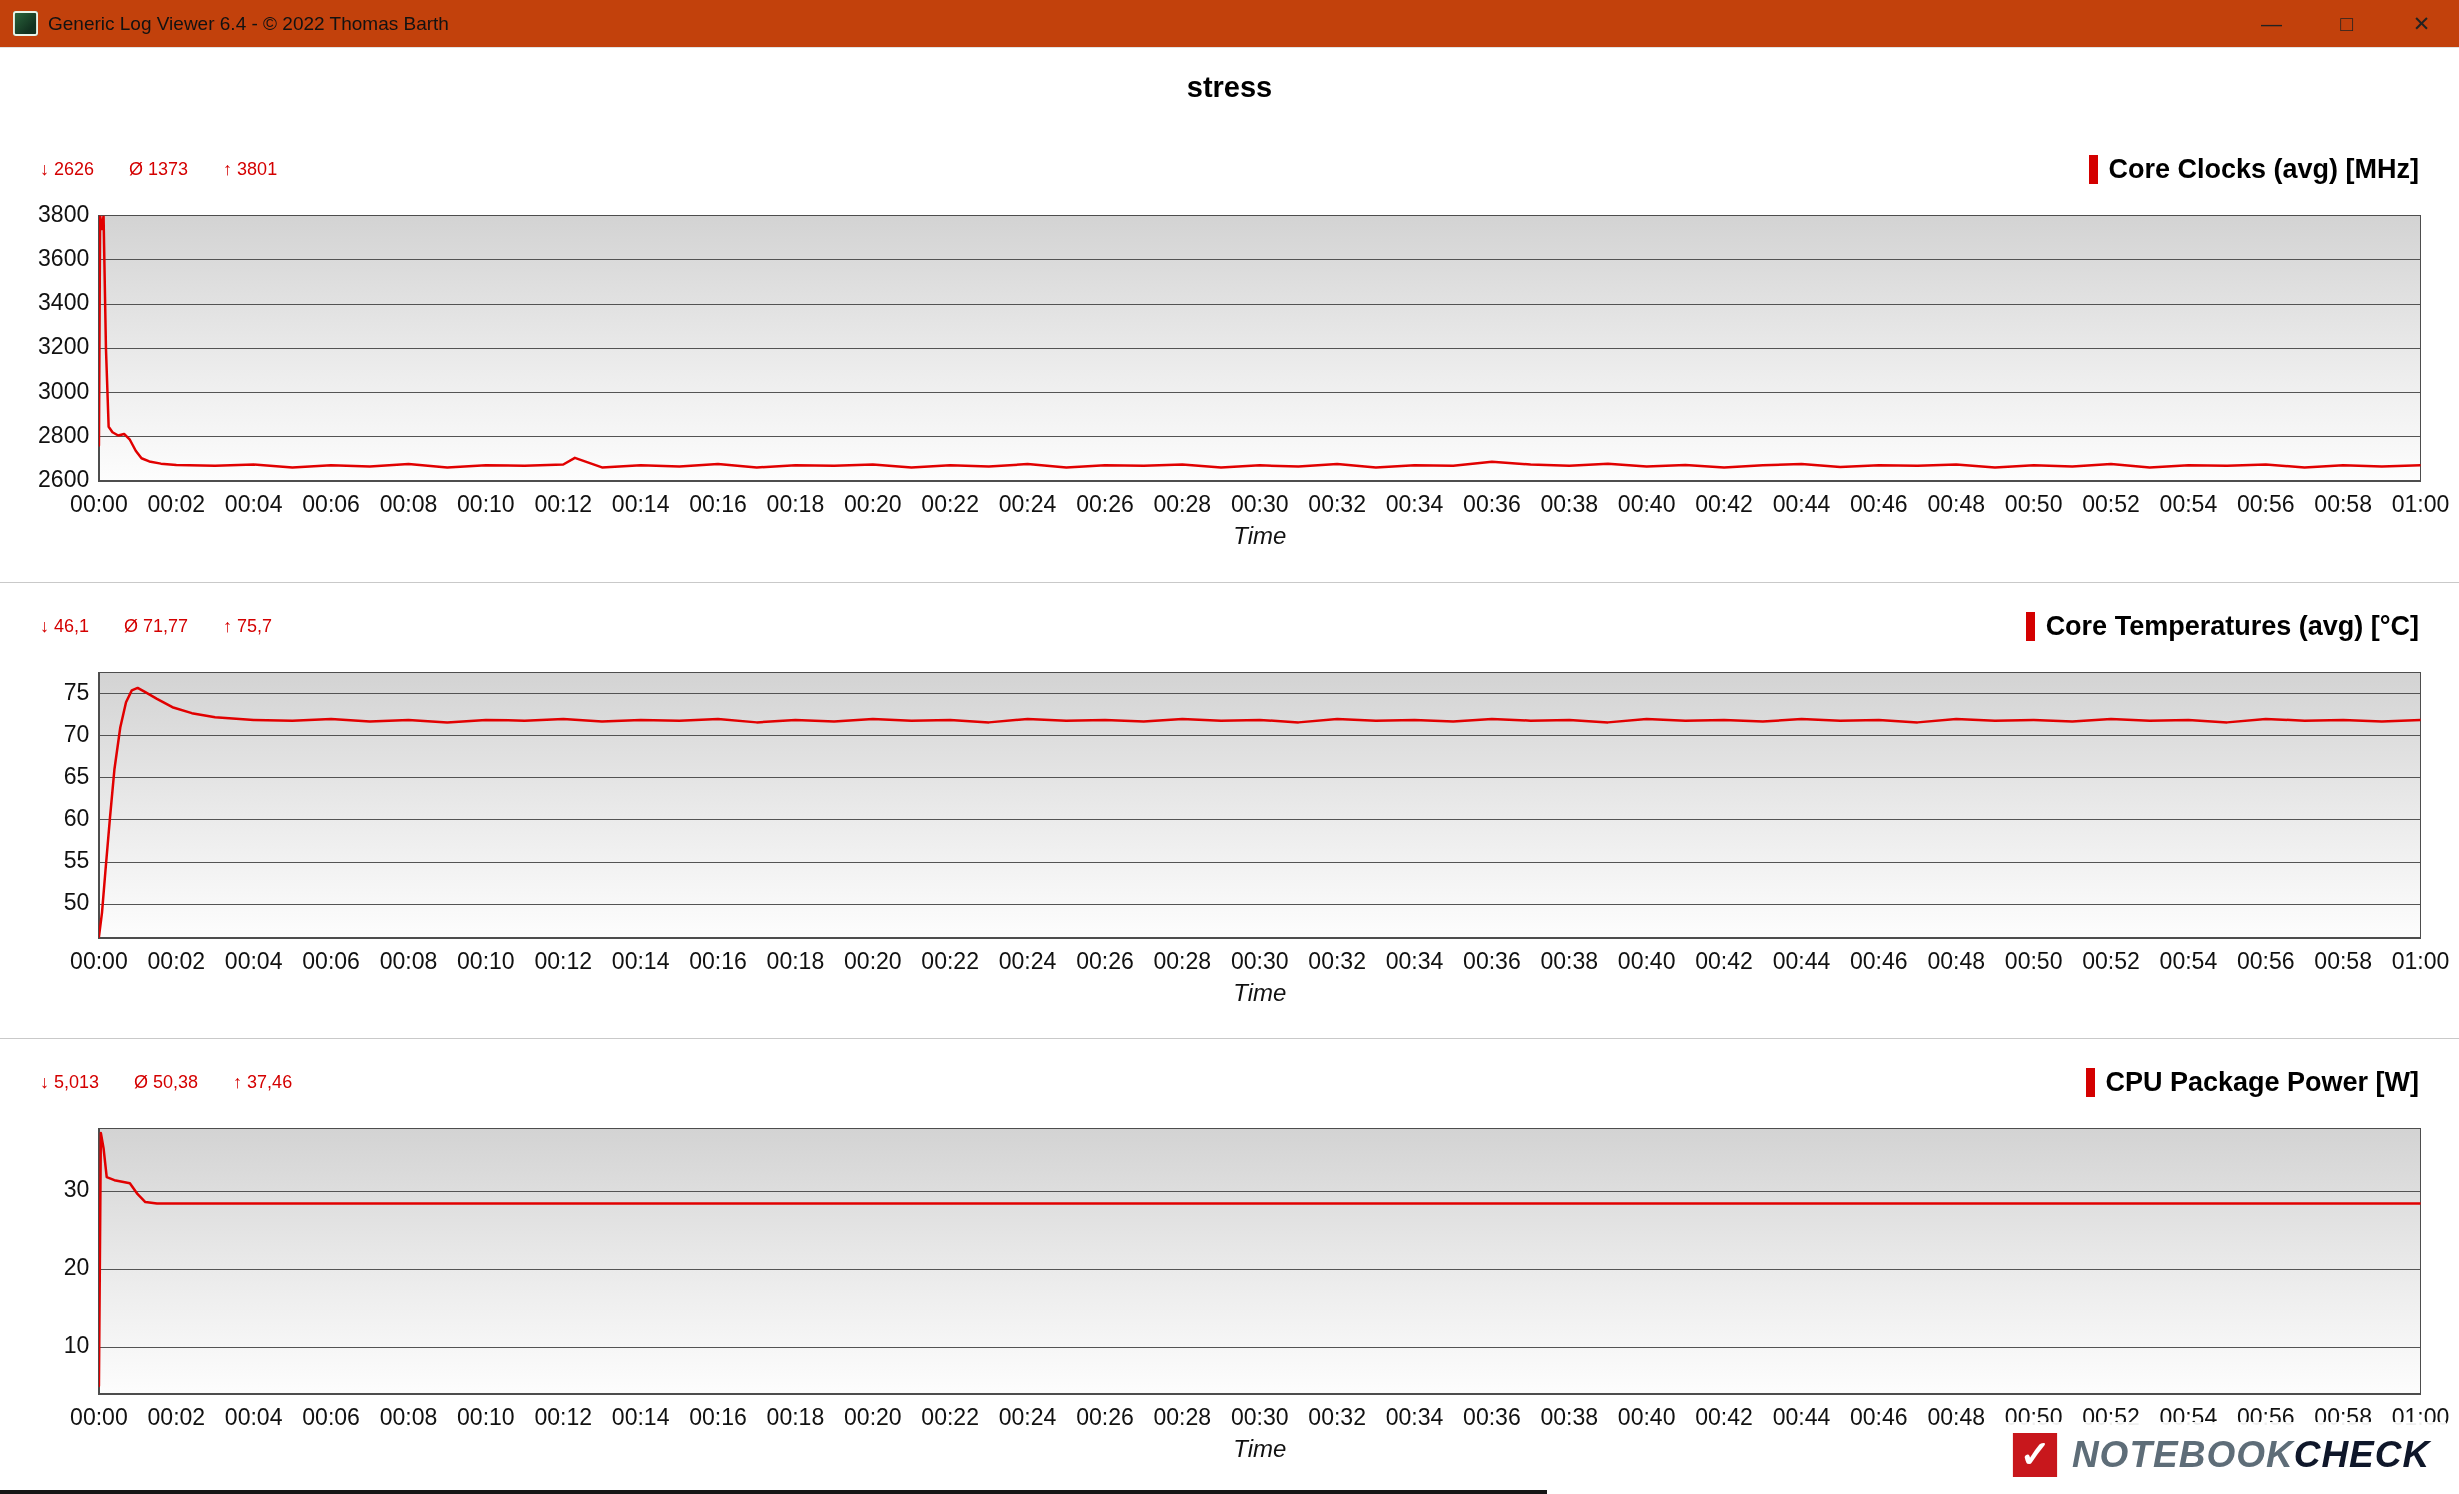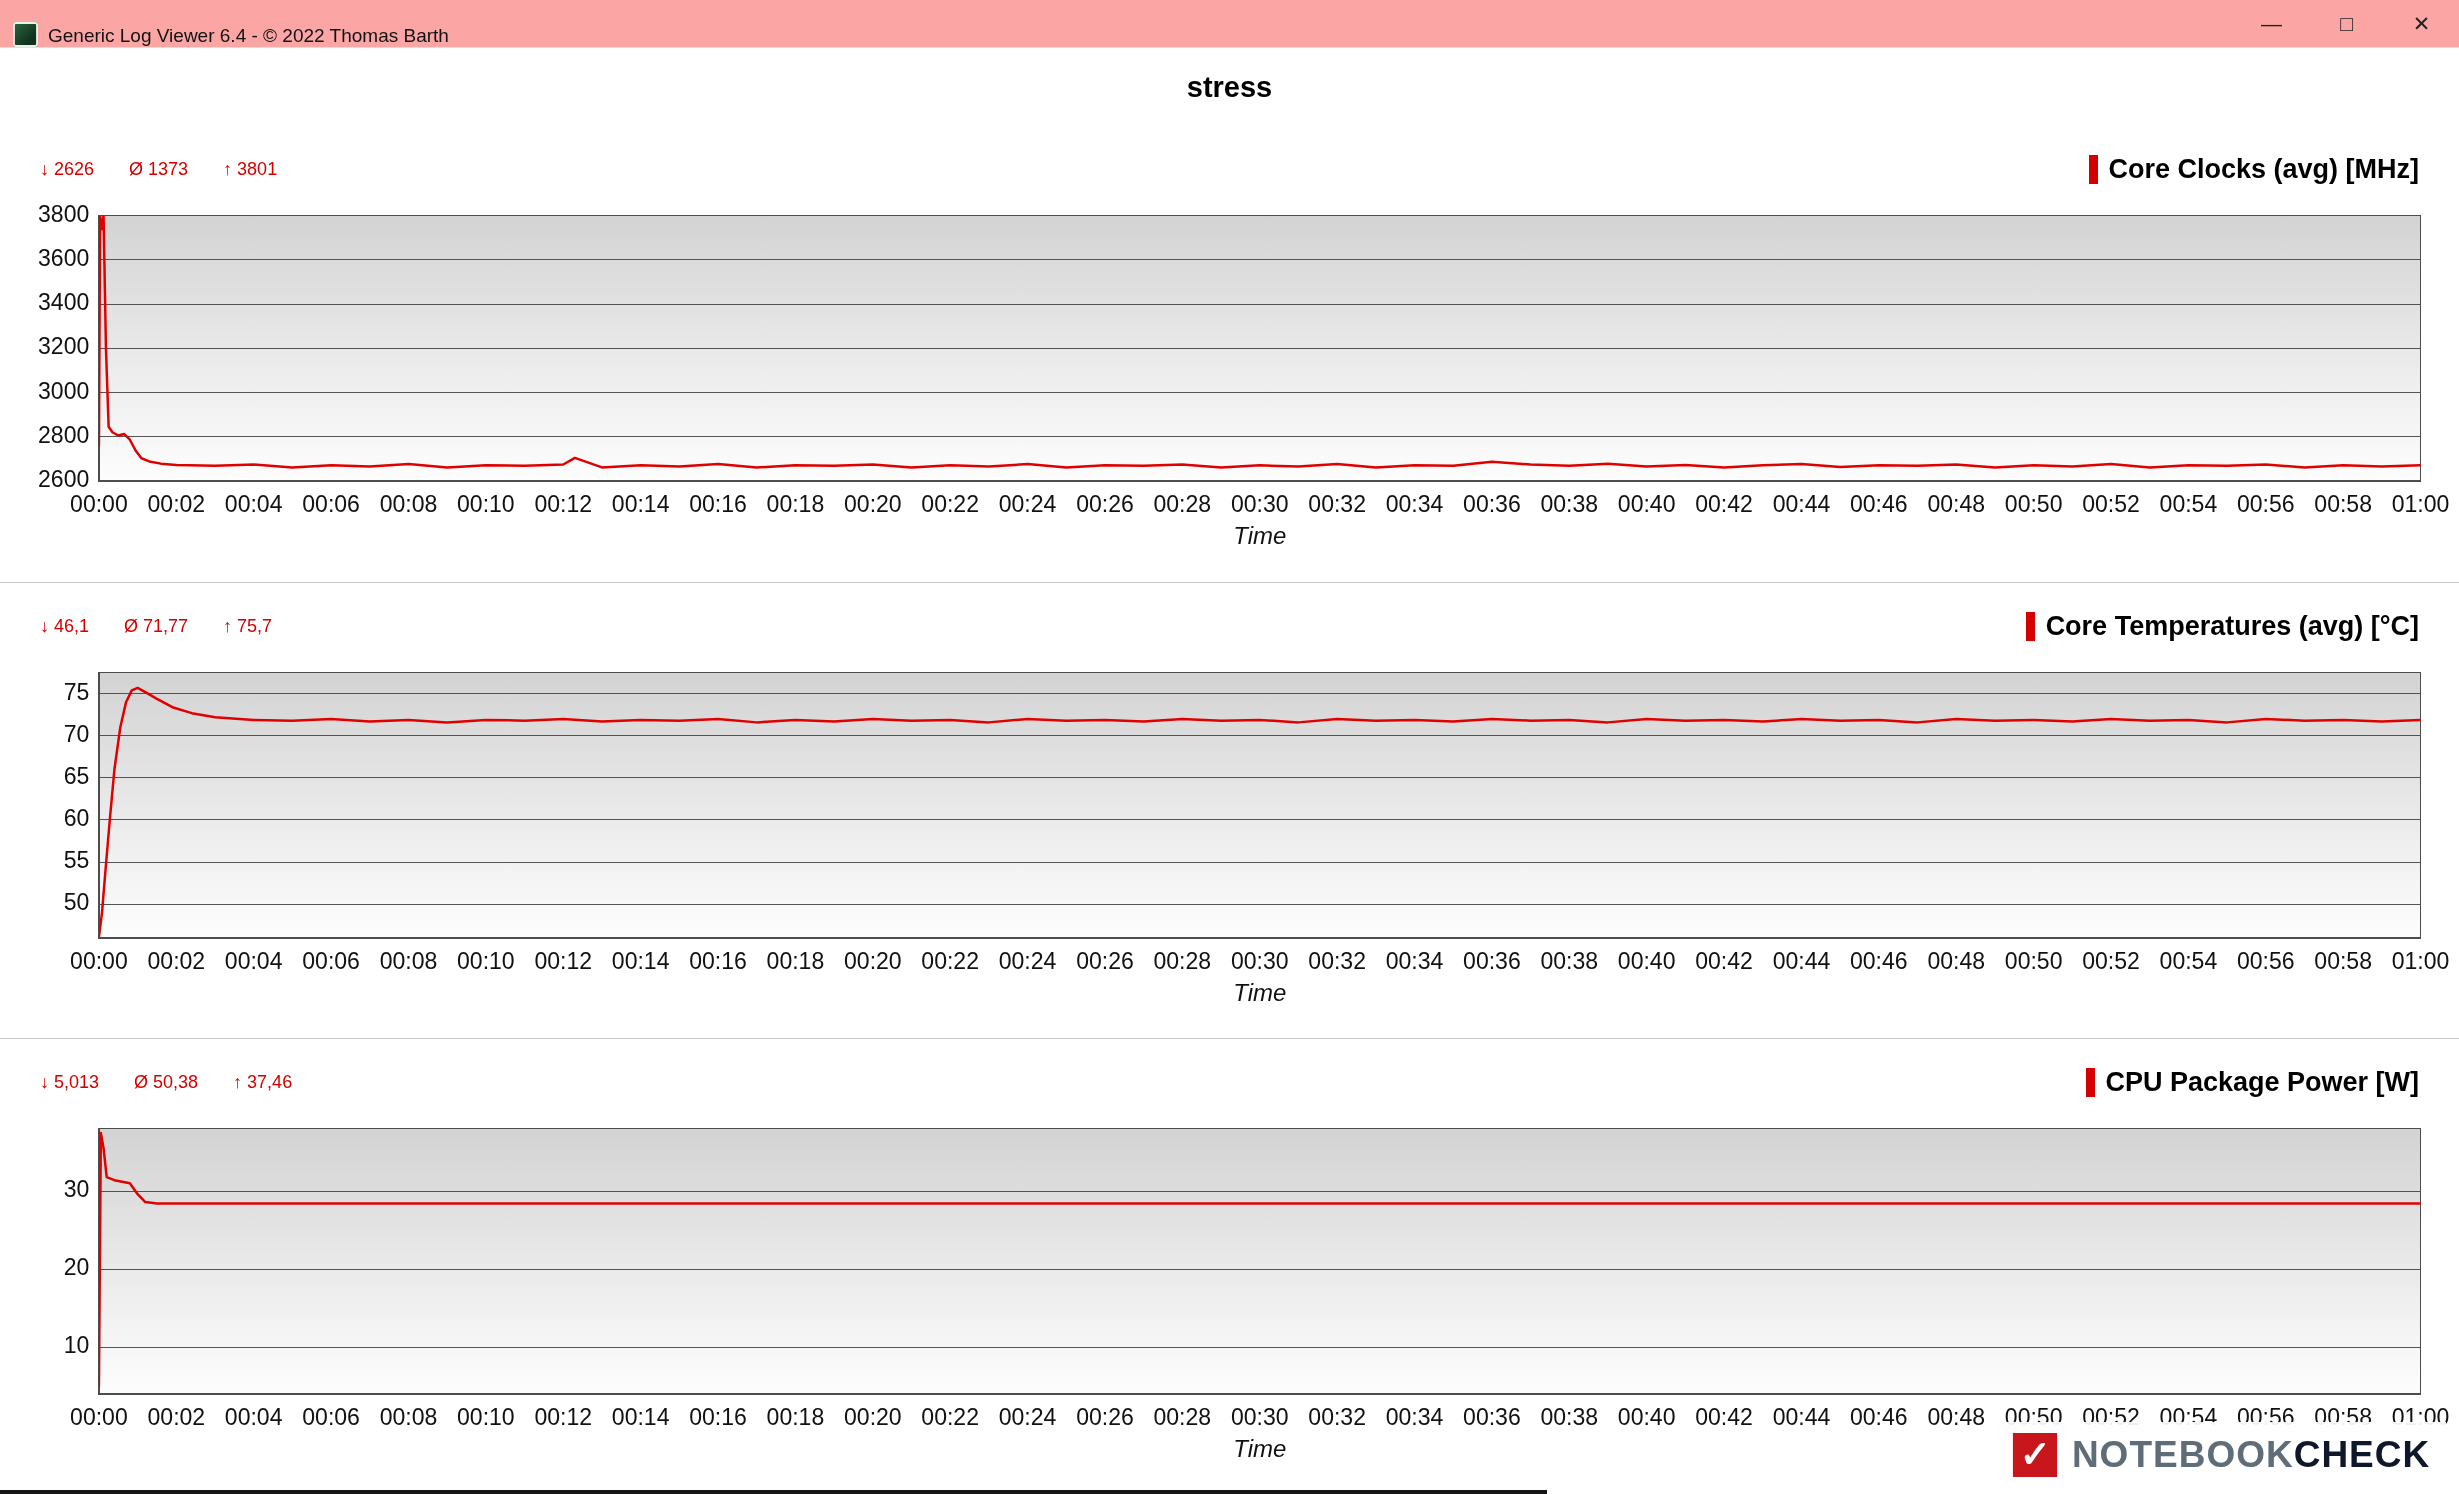--- a/index.html
+++ b/index.html
@@ -1,20 +1,20 @@
 <!DOCTYPE html>
 <html><head>
 <meta charset="utf-8">
 <style>
   html,body{margin:0;padding:0;background:#fff;}
   body{font-family:"Liberation Sans",sans-serif;color:#111;}
   .window{position:relative;width:2459px;height:1495px;background:#ffffff;overflow:hidden;}
 
   
-  .titlebar{height:47px;background:#fca5a5;border-bottom:1px solid #e2e2e2;display:flex;align-items:flex-end;}
+  .titlebar{height:47px;background:#c2410c;border-bottom:1px solid #e2e2e2;display:flex;align-items:center;}
   .app-icon{width:25px;height:25px;margin:0 9.6px 0 13.4px;border-radius:2.9px;
     background:linear-gradient(135deg,#2d6a3f 0%,#123220 70%);box-shadow:inset 0 0 0 1.9px #e8f3e8;}
   .titlebar-title{font-size:19px;color:#121212;}
   .win-controls{margin-left:auto;display:flex;height:100%;}
   .win-btn{width:75px;height:100%;display:flex;align-items:center;justify-content:center;
     font-size:21px;color:#222;cursor:default;}
 
   
   .header{height:78px;display:flex;align-items:center;justify-content:center;}
   .page-title{font-size:29px;font-weight:bold;color:#000;}
@@ -33,21 +33,21 @@
   
   .ytick{font-family:"Liberation Sans",sans-serif;font-size:24px;fill:#111;}
   .xtick{font-family:"Liberation Sans",sans-serif;font-size:24px;fill:#111;}
   .time-label{font-family:"Liberation Sans",sans-serif;font-size:25px;font-style:italic;fill:#111;}
 
   
   .watermark{position:absolute;right:13.4px;bottom:7.7px;display:flex;align-items:center;gap:11.5px;
     background:rgba(255,255,255,0.93);padding:7.7px 15.4px 7.7px 9.6px;}
   .wm-logo{width:50px;height:50px;background:#c8171c;color:#fff;display:flex;align-items:center;
     justify-content:center;font-size:37px;font-weight:bold;box-shadow:inset 0 0 0 2.9px #fff,inset 0 0 0 4.8px #c8171c;}
-  .wm-text{display:flex;align-items:flex-start;}
+  .wm-text{display:flex;align-items:flex-start;font-style:italic;}
   .wm-notebook{font-size:37px;font-weight:bold;color:#5e6d78;letter-spacing:1px;}
   .wm-check{font-size:37px;font-weight:bold;color:#0f172a;letter-spacing:1px;}
 
   .bottom-strip{position:absolute;left:0;bottom:0;width:1547px;height:4.8px;background:#161616;}
 </style>
 </head>
 <body>
 
 <div class="window">
 

